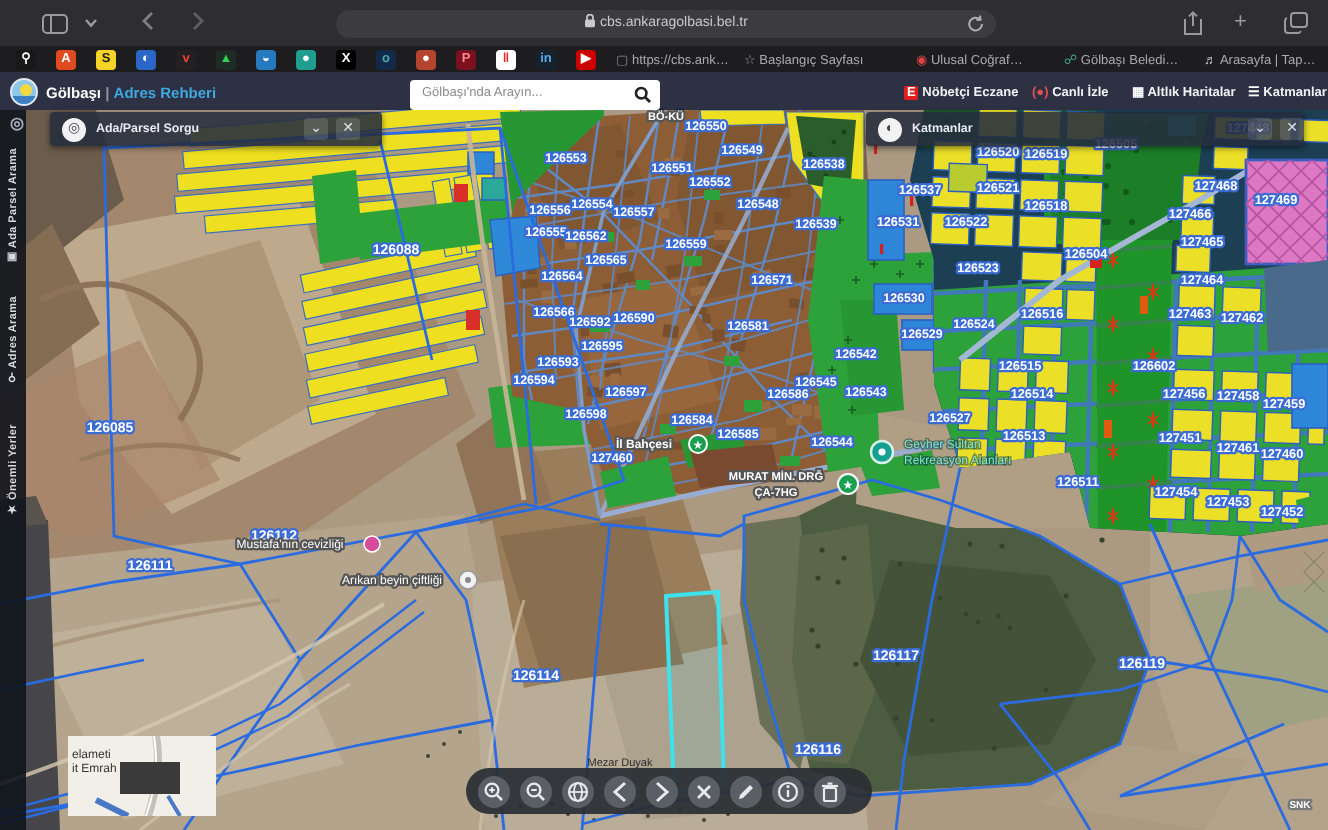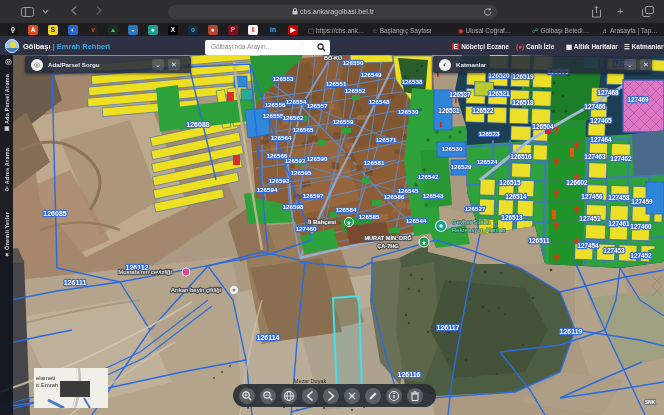--- a/index.html
+++ b/index.html
@@ -630,21 +630,21 @@
 <rect x="437" y="72" width="1.6" height="5" fill="#d42020"></rect>
 <rect x="455" y="98" width="1.6" height="5" fill="#d42020"></rect>
 <rect x="440" y="122" width="1.6" height="5" fill="#d42020"></rect>
 </svg>
 </div>
 <div id="appheader"></div>
 <div id="logo">
     <i></i>
     <u></u>
   </div>
-<div id="apptitle">Gölbaşı <span style="color:#8a93a8">|</span> <b>Emrah Rehberi</b></div>
+<div id="apptitle">Gölbaşı <span style="color:#8a93a8">|</span> <b>Adres Rehberi</b></div>
 <div id="search">Gölbaşı'nda Arayın...</div>
 <svg class="abs" style="left:317px;top:43px;z-index:7" width="9" height="9" viewBox="0 0 9 9">
     <circle cx="3.6" cy="3.6" r="2.6" fill="none" stroke="#222" stroke-width="1.3"></circle>
     <line x1="5.6" y1="5.6" x2="8" y2="8" stroke="#222" stroke-width="1.4"></line>
   </svg>
 <div class="hbtn" style="left:452px"><span style="background:#e02020;color:#fff;padding:0 1.5px;border-radius:1px">E</span> Nöbetçi Eczane</div>
 <div class="hbtn" style="left:516px"><span style="color:#e05050">(●)</span> Canlı İzle</div>
 <div class="hbtn" style="left:566px"><span style="color:#fff">▦</span> Altlık Haritalar</div>
 <div class="hbtn" style="left:624px"><span style="color:#fff">☰</span> Katmanlar</div>
 <div id="sidebar"></div>

